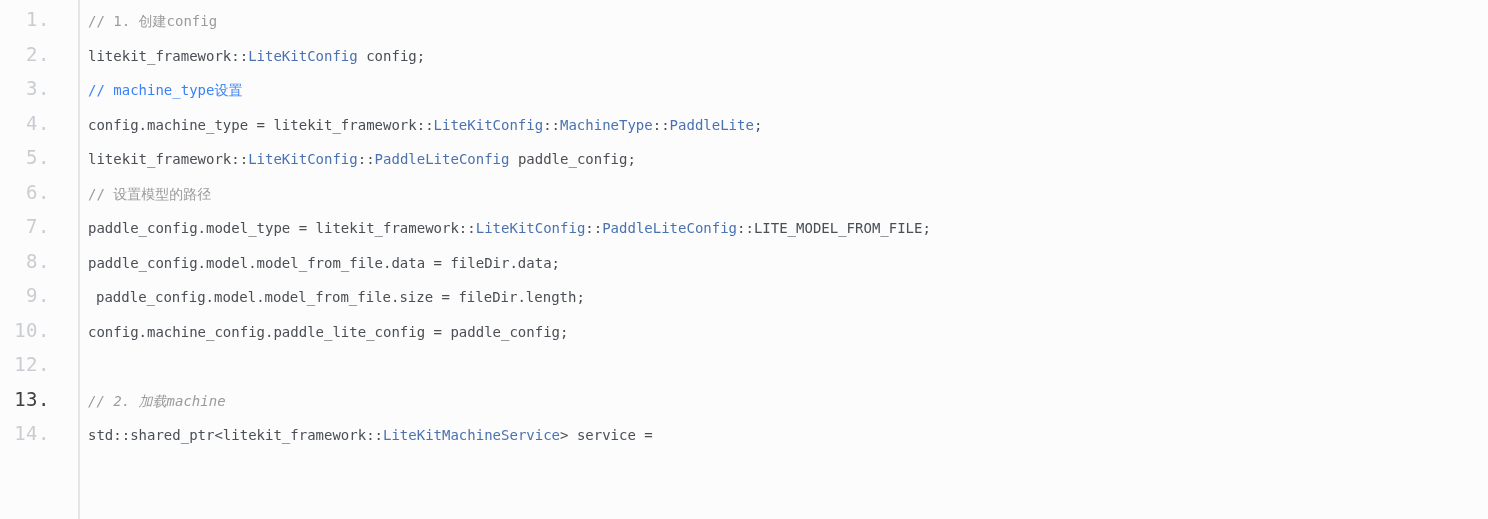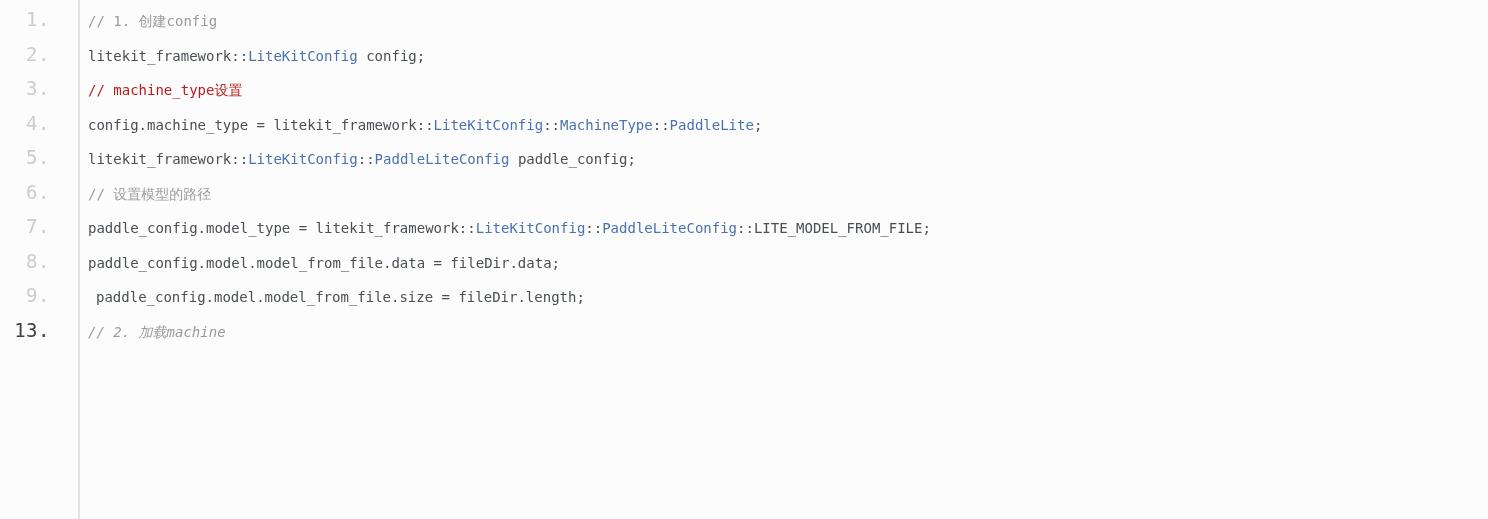--- a/index.html
+++ b/index.html
@@ -64,22 +64,25 @@
   .tok-type { color: #4a72b0; }
 </style>
 </head>
 <body>
 
 <div class="code-block" style="background: rgb(252, 252, 252);">
   <div class="divider-rail" style="background: rgb(227, 229, 231);"></div>
   <div class="code-lines" id="code-lines">
       <div class="code-line"><div class="gutter" style="color: rgb(201, 205, 210);">1.</div><div class="code-text"><span class="tok-comment" style="color: rgb(155, 155, 155);">// 1. 创建config</span></div></div>
       <div class="code-line"><div class="gutter" style="color: rgb(201, 205, 210);">2.</div><div class="code-text"><span class="tok-plain" style="color: rgb(74, 79, 85);">litekit_framework::</span><span class="tok-type" style="color: rgb(74, 114, 176);">LiteKitConfig</span><span class="tok-plain" style="color: rgb(74, 79, 85);"> config;</span></div></div>
-      <div class="code-line"><div class="gutter" style="color: rgb(201, 205, 210);">3.</div><div class="code-text"><span class="tok-comment" style="color: #b91c1c;">// machine_type设置</span></div></div>
+      <div class="code-line"><div class="gutter" style="color: rgb(201, 205, 210);">3.</div><div class="code-text"><span class="tok-comment" style="color: #3b82f6;">// machine_type设置</span></div></div>
       <div class="code-line"><div class="gutter" style="color: rgb(201, 205, 210);">4.</div><div class="code-text"><span class="tok-plain" style="color: rgb(74, 79, 85);">config.machine_type = litekit_framework::</span><span class="tok-type" style="color: rgb(74, 114, 176);">LiteKitConfig</span><span class="tok-plain" style="color: rgb(74, 79, 85);">::</span><span class="tok-type" style="color: rgb(74, 114, 176);">MachineType</span><span class="tok-plain" style="color: rgb(74, 79, 85);">::</span><span class="tok-type" style="color: rgb(74, 114, 176);">PaddleLite</span><span class="tok-plain" style="color: rgb(74, 79, 85);">;</span></div></div>
       <div class="code-line"><div class="gutter" style="color: rgb(201, 205, 210);">5.</div><div class="code-text"><span class="tok-plain" style="color: rgb(74, 79, 85);">litekit_framework::</span><span class="tok-type" style="color: rgb(74, 114, 176);">LiteKitConfig</span><span class="tok-plain" style="color: rgb(74, 79, 85);">::</span><span class="tok-type" style="color: rgb(74, 114, 176);">PaddleLiteConfig</span><span class="tok-plain" style="color: rgb(74, 79, 85);"> paddle_config;</span></div></div>
       <div class="code-line"><div class="gutter" style="color: rgb(201, 205, 210);">6.</div><div class="code-text"><span class="tok-comment" style="color: rgb(155, 155, 155);">// 设置模型的路径</span></div></div>
       <div class="code-line"><div class="gutter" style="color: rgb(201, 205, 210);">7.</div><div class="code-text"><span class="tok-plain" style="color: rgb(74, 79, 85);">paddle_config.model_type = litekit_framework::</span><span class="tok-type" style="color: rgb(74, 114, 176);">LiteKitConfig</span><span class="tok-plain" style="color: rgb(74, 79, 85);">::</span><span class="tok-type" style="color: rgb(74, 114, 176);">PaddleLiteConfig</span><span class="tok-plain" style="color: rgb(74, 79, 85);">::LITE_MODEL_FROM_FILE;</span></div></div>
       <div class="code-line"><div class="gutter" style="color: rgb(201, 205, 210);">8.</div><div class="code-text"><span class="tok-plain" style="color: rgb(74, 79, 85);">paddle_config.model.model_from_file.data = fileDir.data;</span></div></div>
       <div class="code-line"><div class="gutter" style="color: rgb(201, 205, 210);">9.</div><div class="code-text"><span class="tok-plain" style="color: rgb(74, 79, 85); margin-left: 8px;">paddle_config.model.model_from_file.size = fileDir.length;</span></div></div>
+      <div class="code-line"><div class="gutter" style="color: rgb(201, 205, 210);">10.</div><div class="code-text"><span class="tok-plain" style="color: rgb(74, 79, 85);">config.machine_config.paddle_lite_config = paddle_config;</span></div></div>
+      <div class="code-line"><div class="gutter" style="color: rgb(201, 205, 210);">12.</div><div class="code-text">&nbsp;</div></div>
       <div class="code-line"><div class="gutter" style="color: #404040;">13.</div><div class="code-text"><span class="tok-comment" style="color: rgb(155, 155, 155); font-style: italic;">// 2. 加载machine</span></div></div>
+      <div class="code-line"><div class="gutter" style="color: rgb(201, 205, 210);">14.</div><div class="code-text"><span class="tok-plain" style="color: rgb(74, 79, 85);">std::shared_ptr&lt;litekit_framework::</span><span class="tok-type" style="color: rgb(74, 114, 176);">LiteKitMachineService</span><span class="tok-plain" style="color: rgb(74, 79, 85);">&gt; service =</span></div></div>
     </div>
 </div>
 
 </body></html>

